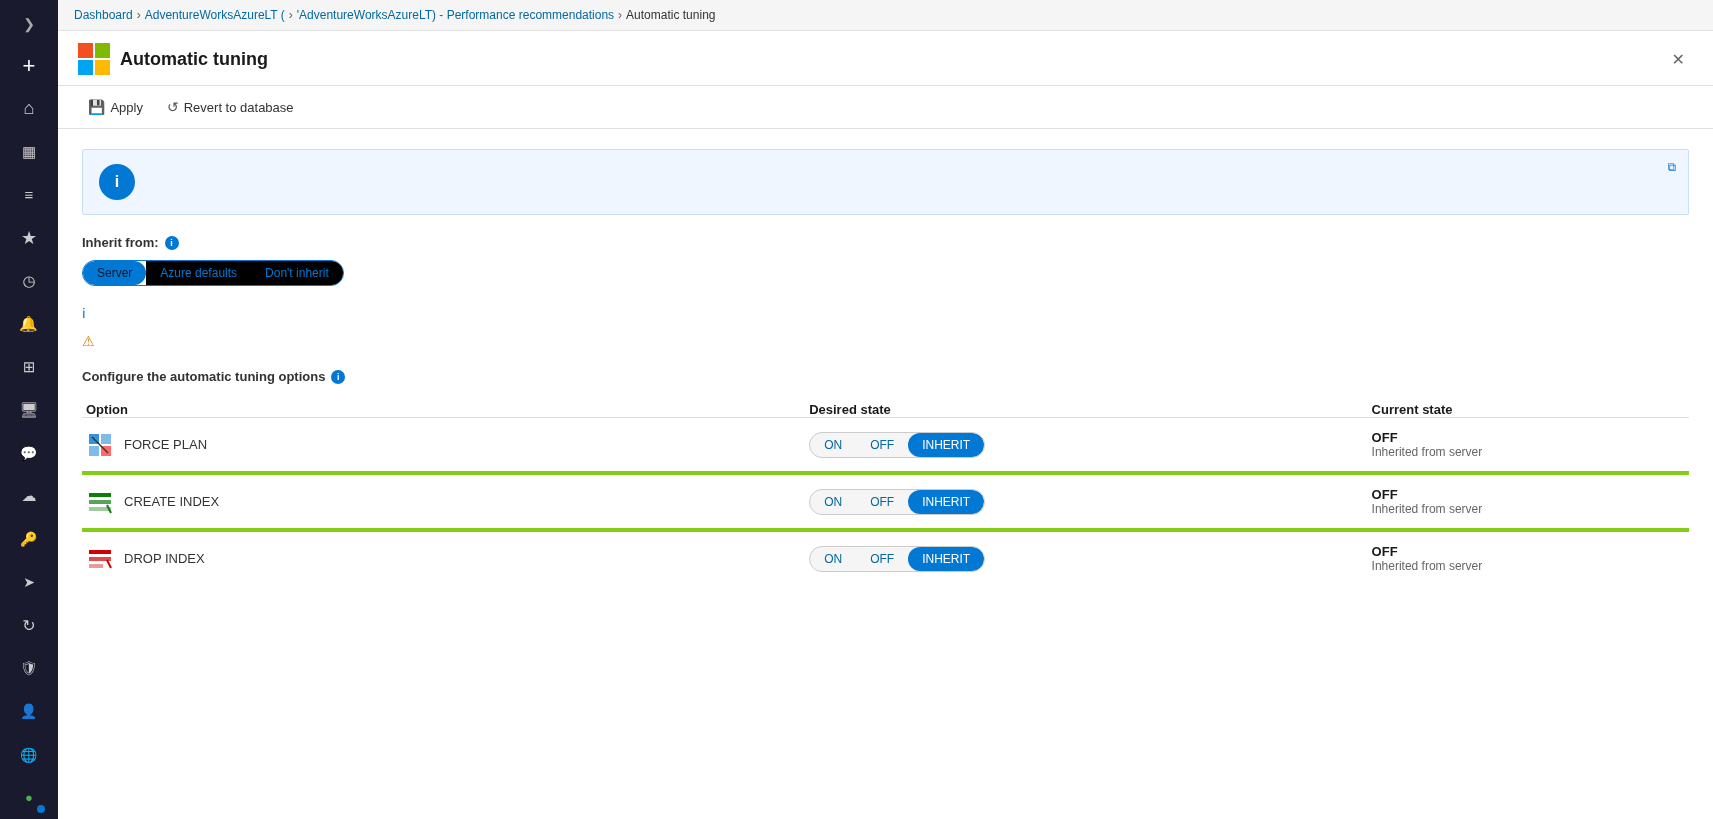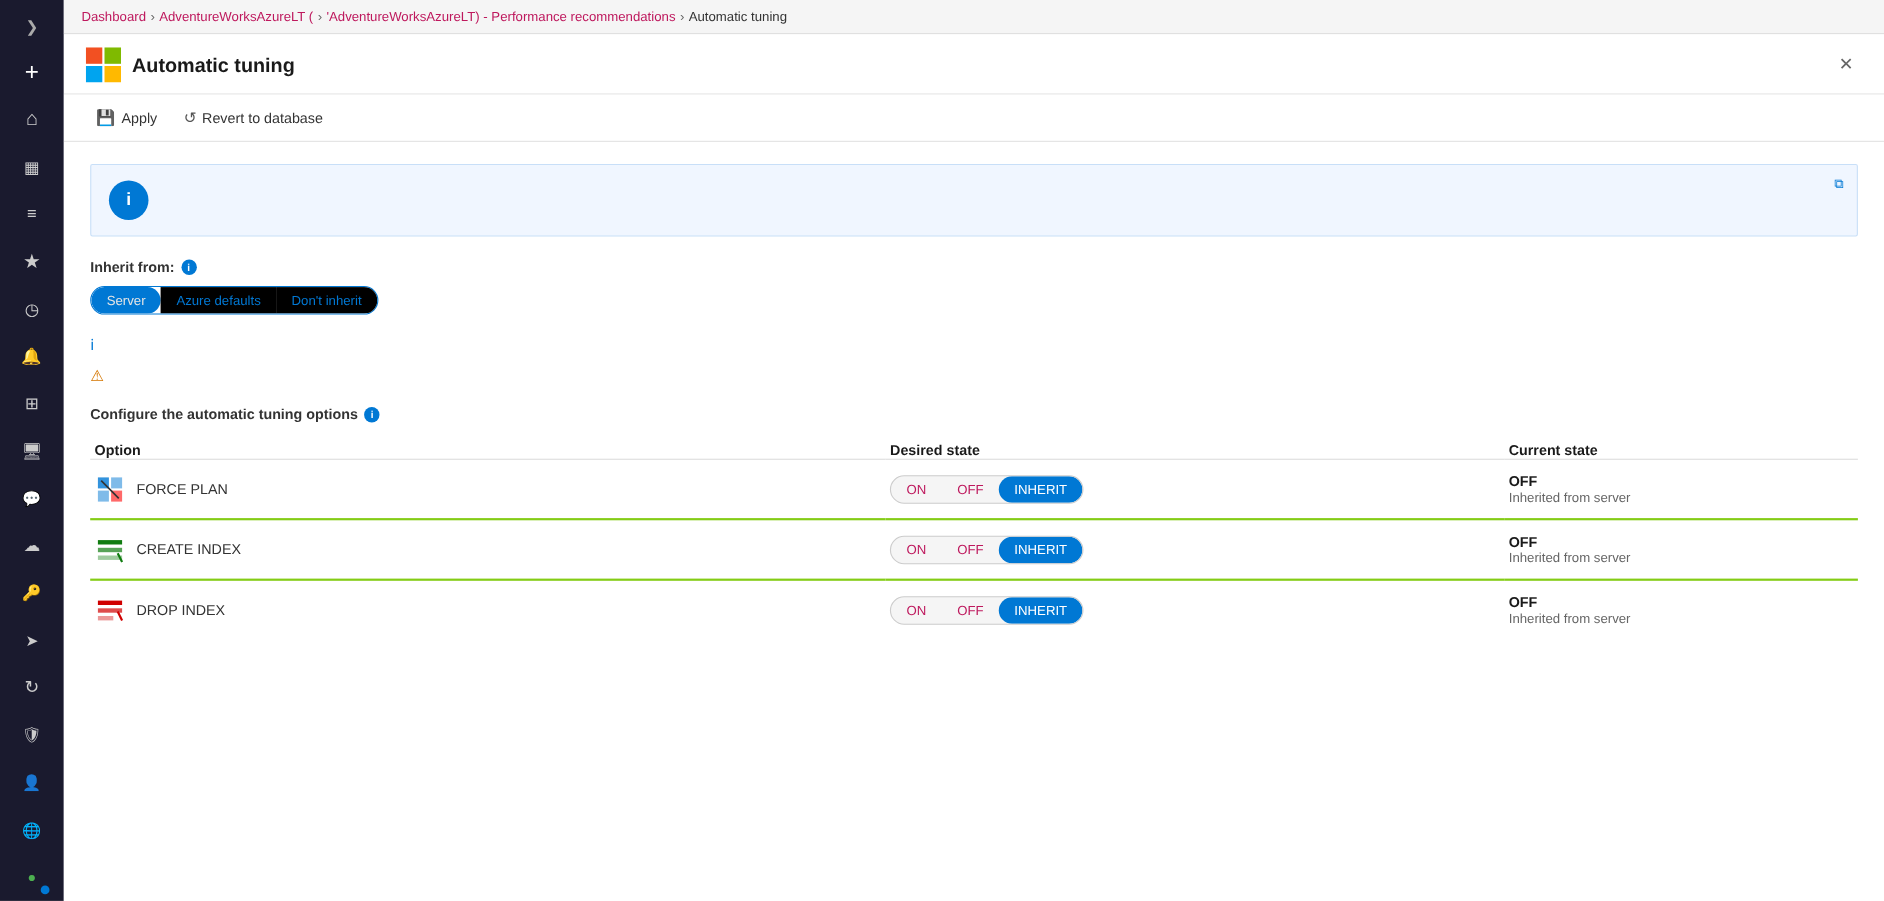--- a/index.html
+++ b/index.html
@@ -59,21 +59,21 @@
       background: #f5f5f5;
       border-bottom: 1px solid #e0e0e0;
       padding: 8px 16px;
       display: flex;
       align-items: center;
       font-size: 12px;
       color: #0078d4;
       gap: 4px;
     }
     .breadcrumb-sep { color: #666; }
-    .breadcrumb-item { cursor: pointer; color: #be185d; }
+    .breadcrumb-item { cursor: pointer; color: #0369a1; }
     .breadcrumb-item.current { color: #333; cursor: default; }
 
     
     .panel-header {
       padding: 12px 20px 10px 20px;
       border-bottom: 1px solid #e0e0e0;
       display: flex;
       align-items: center;
       justify-content: space-between;
     }
@@ -206,21 +206,21 @@
       padding: 5px 14px;
       font-size: 12px;
       cursor: pointer;
       color: #0078d4;
       background: #000000;
       border: none;
       outline: none;
     }
     .seg-option.active {
       background: #0078d4;
-      color: #e5e5e5;
+      color: #0f172a;
       border-radius: 18px;
     }
 
     
     .info-msg {
       display: flex;
       align-items: flex-start;
       gap: 8px;
       font-size: 13px;
       color: #333;
@@ -262,21 +262,21 @@
     .tuning-table th {
       text-align: left;
       font-size: 13px;
       font-weight: 600;
       color: #1a1a1a;
       padding: 8px 12px 0 4px;
       border-bottom: 1px solid #ddd;
     }
     .tuning-table td {
       padding: 12px 4px;
-      border-bottom: 2px solid #84cc16;
+      border-bottom: 4px solid #84cc16;
       vertical-align: middle;
     }
     .tuning-table tr:last-child td { border-bottom: none; }
 
     .option-cell {
       display: flex;
       align-items: center;
       gap: 10px;
     }
     .option-icon {
@@ -298,21 +298,21 @@
       display: inline-flex;
       border: 1px solid #ccc;
       border-radius: 20px;
       overflow: hidden;
       background: #f5f5f5;
     }
     .toggle-opt {
       padding: 5px 14px;
       font-size: 12px;
       cursor: pointer;
-      color: #be185d;
+      color: #0369a1;
       background: transparent;
       border: none;
     }
     .toggle-opt.selected {
       background: #0078d4;
       color: #ffffff;
       border-radius: 18px;
     }
 
     

